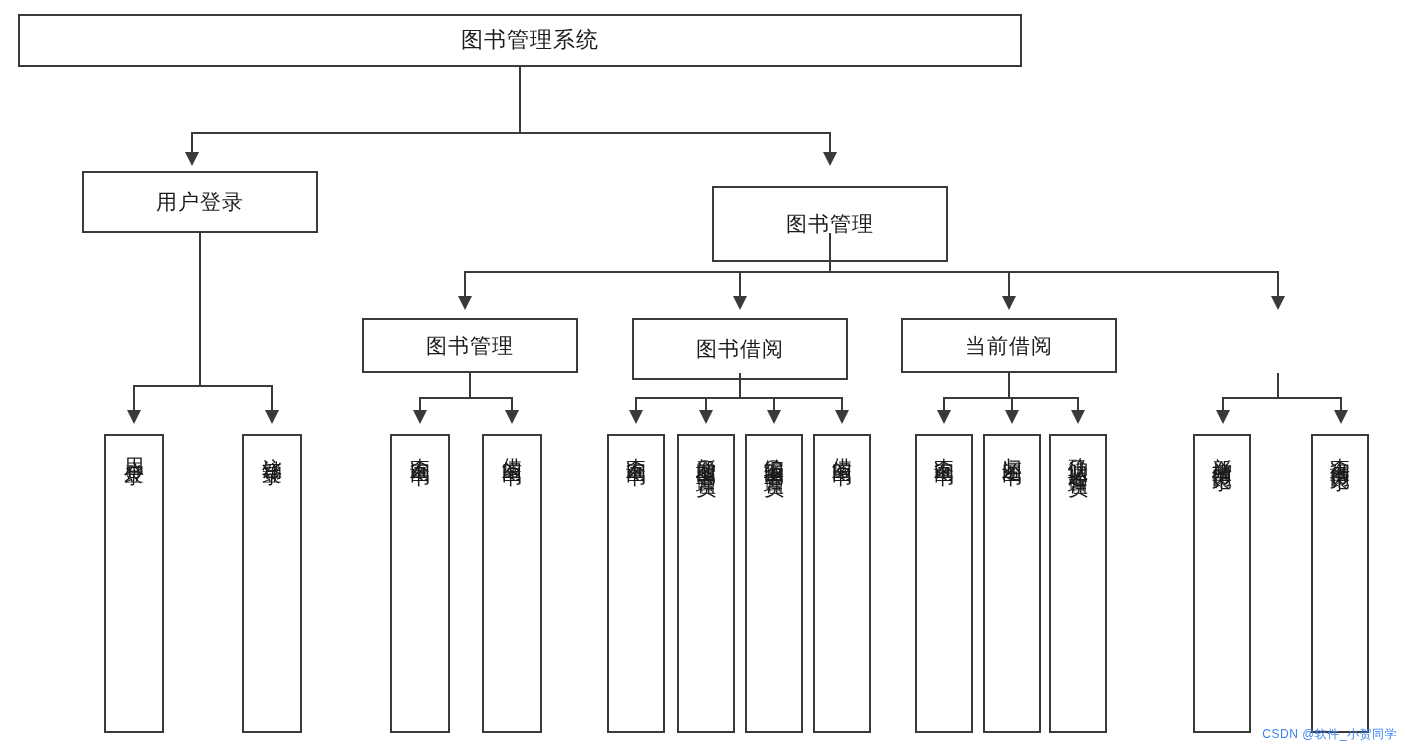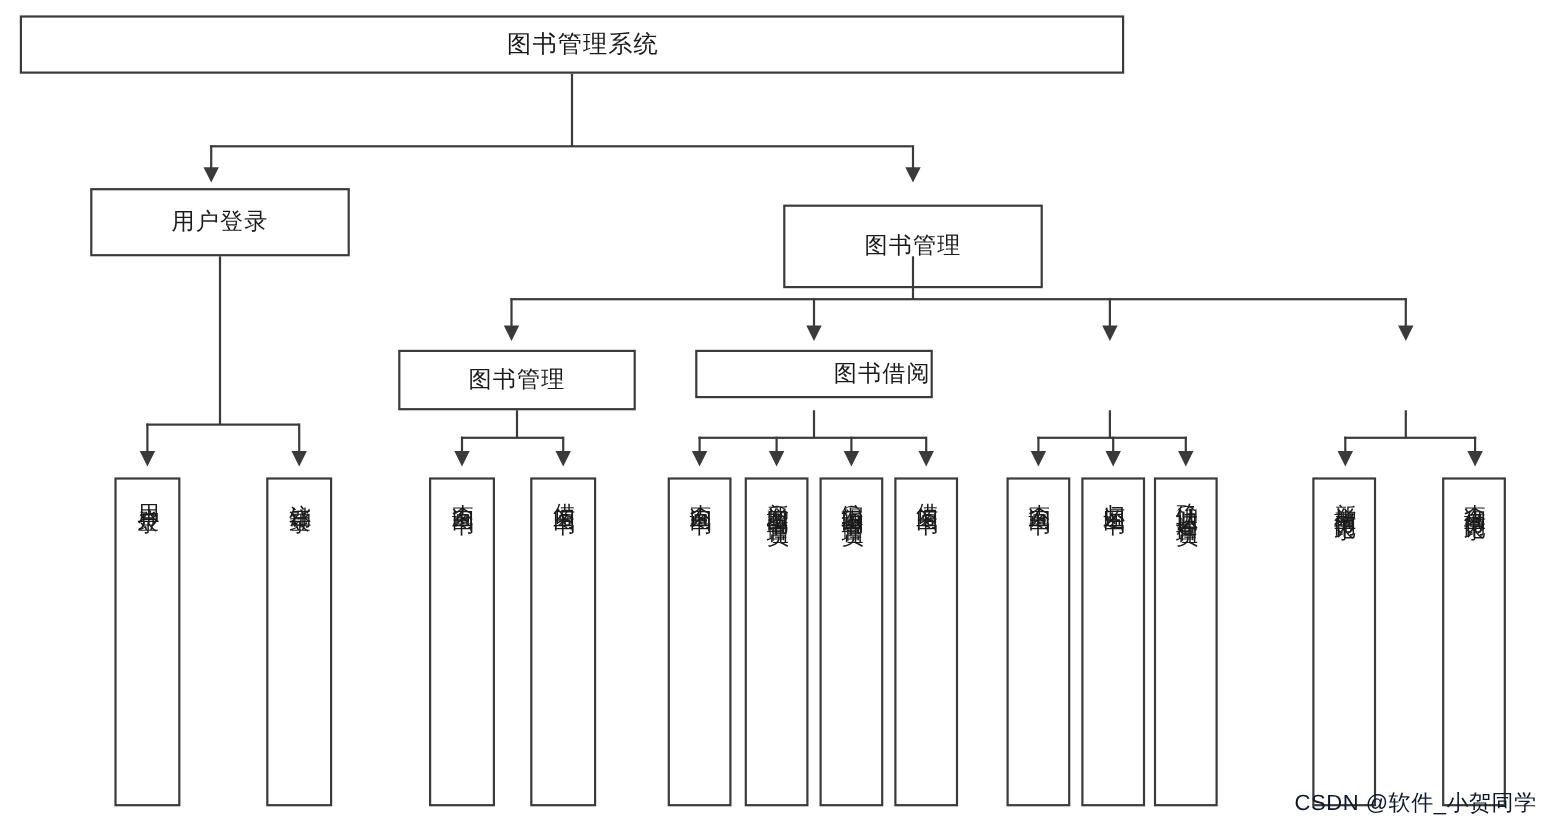--- a/index.html
+++ b/index.html
@@ -67,22 +67,22 @@
     width: 0;
     height: 0;
     border-left: 7px solid transparent;
     border-right: 7px solid transparent;
     border-top: 14px solid #3a3a3a;
   }
   .watermark {
     position: absolute;
     right: 8px;
     bottom: 4px;
-    font-size: 20px;
-    color: #0f172a;
+    font-size: 12px;
+    color: #3b82f6;
     letter-spacing: 0.5px;
     white-space: nowrap;
     pointer-events: none;
   }
 </style>
 </head>
 <body>
 
 <div id="canvas">
 
@@ -125,22 +125,25 @@
 
   <div class="vline" style="left:1008px; top:271px; height:27px;"></div>
   <div class="arrow" style="left:1002px; top:296px;"></div>
 
   <div class="vline" style="left:1277px; top:271px; height:27px;"></div>
   <div class="arrow" style="left:1271px; top:296px;"></div>
 
   <div class="node horiz" style="left:362px; top:318px; width:216px; height:55px;">
     <span>图书管理</span>
   </div>
-  <div class="node horiz" style="left:632px; top:318px; width:216px; height:44px;justify-content:flex-end;">
+  <div class="node horiz" style="left:632px; top:318px; width:216px; height:62px;">
     <span>图书借阅</span>
+  </div>
+  <div class="node horiz" style="left:901px; top:318px; width:216px; height:55px;">
+    <span>当前借阅</span>
   </div>
 
   <div class="vline" style="left:469px; top:373px; height:25px;"></div>
   <div class="hline" style="left:419px; top:397px; width:93px;"></div>
   <div class="vline" style="left:419px; top:397px; height:15px;"></div>
   <div class="arrow" style="left:413px; top:410px;"></div>
   <div class="vline" style="left:511px; top:397px; height:15px;"></div>
   <div class="arrow" style="left:505px; top:410px;"></div>
 
   <div class="vline" style="left:739px; top:373px; height:25px;"></div>

